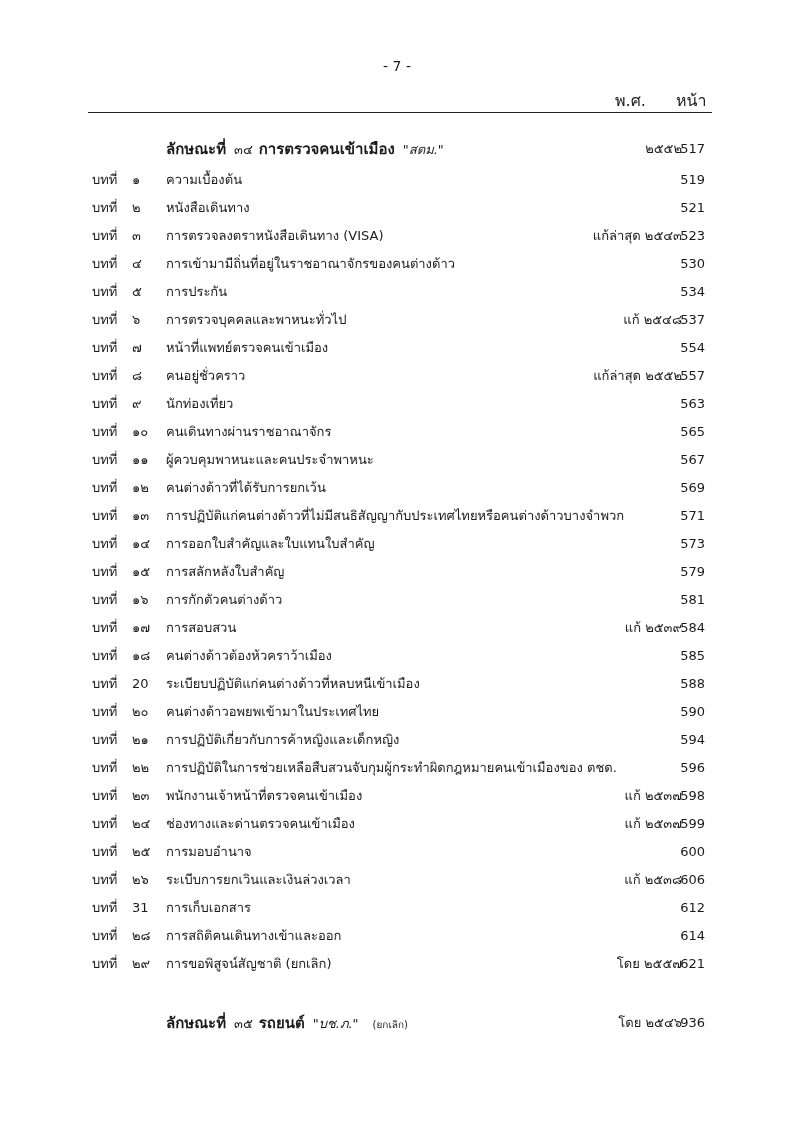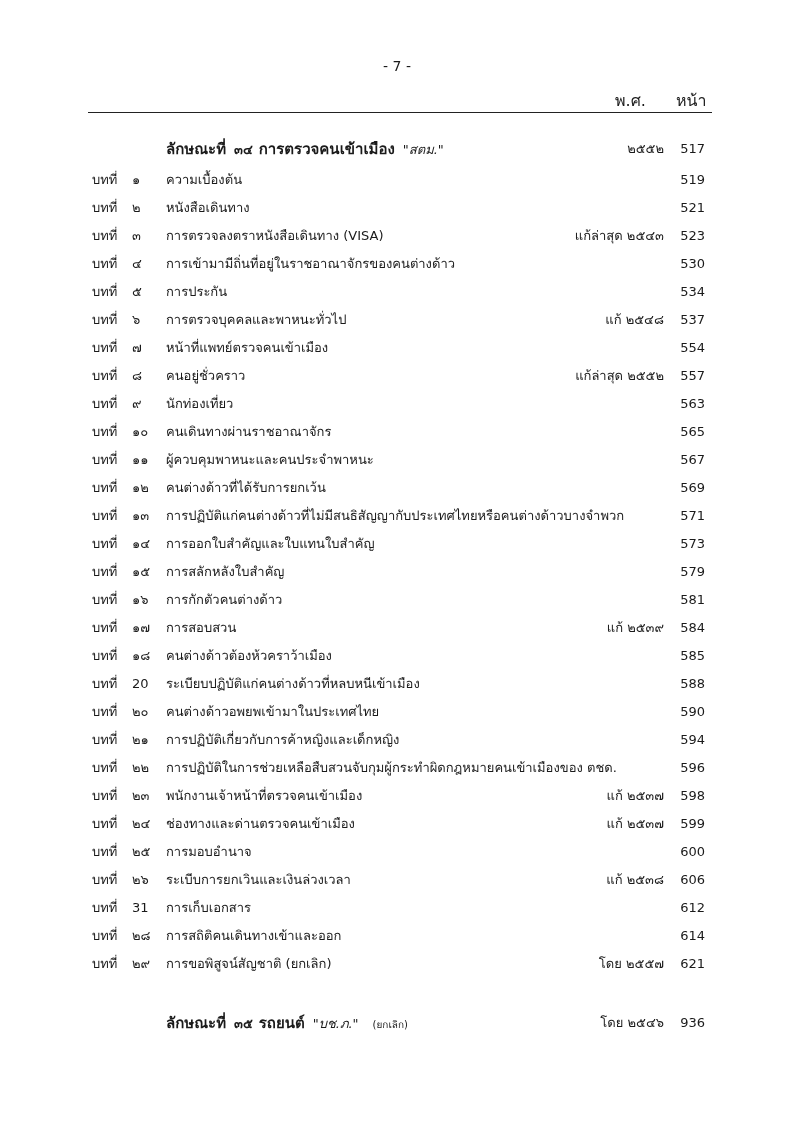--- a/index.html
+++ b/index.html
@@ -21,26 +21,26 @@
     position: absolute; top: 112px; left: 88px; width: 624px; height: 0;
     border-top: 1.5px solid #222;
   }
   .row {
     position: absolute; left: 0; width: 794px; height: 22px;
     font-size: 13px; line-height: 22px; white-space: nowrap;
   }
   .row .label { position: absolute; left: 92px; }
   .row .num { position: absolute; left: 132px; }
   .row .title { position: absolute; left: 166px; }
-  .row .note { position: absolute; right: 130px; text-align: center; }
+  .row .note { position: absolute; right: 112px; text-align: center; }
   .row .pg { position: absolute; right: 89px; text-align: right; }
   .section .title {
     left: 166px; font-weight: bold; font-size: 15px;
   }
-  .section .sec-num { font-weight: bold; font-size: 13px; margin: 0 6px 0 8px; }
+  .section .sec-num { font-weight: normal; font-size: 13px; margin: 0 6px 0 8px; }
   .section .sec-name { font-weight: bold; }
   .section .abbr { font-weight: normal; font-style: italic; font-size: 13px; margin-left: 8px; }
   .section .extra { font-weight: normal; font-size: 10px; margin-left: 14px; }
 </style>
 </head>
 <body>
 
 <div class="page-number">- 7 -</div>
 <div class="col-head year">พ.ศ.</div>
 <div class="col-head page">หน้า</div>

